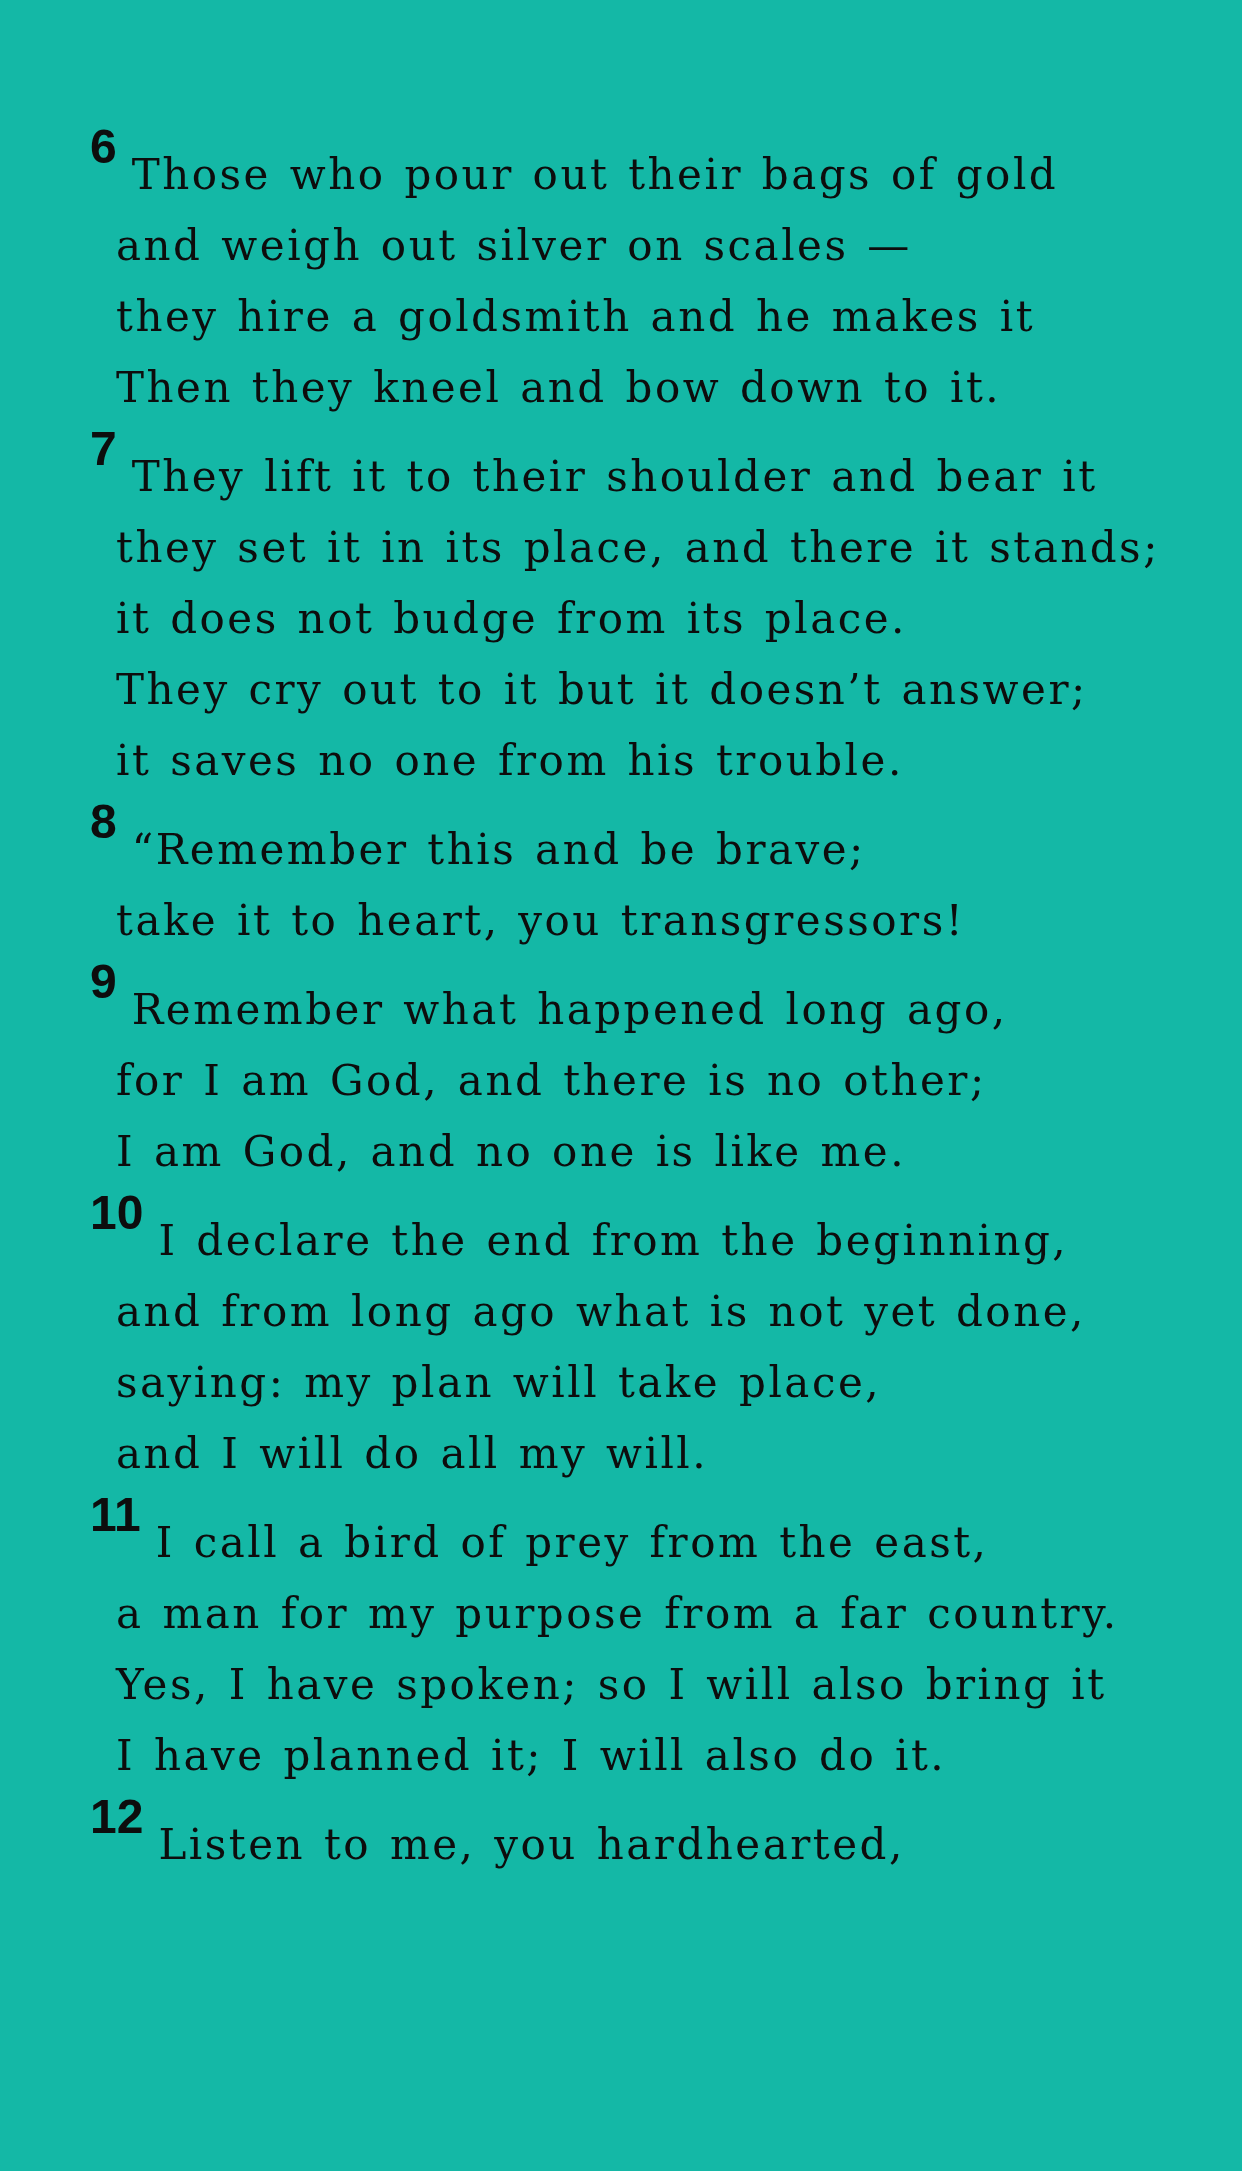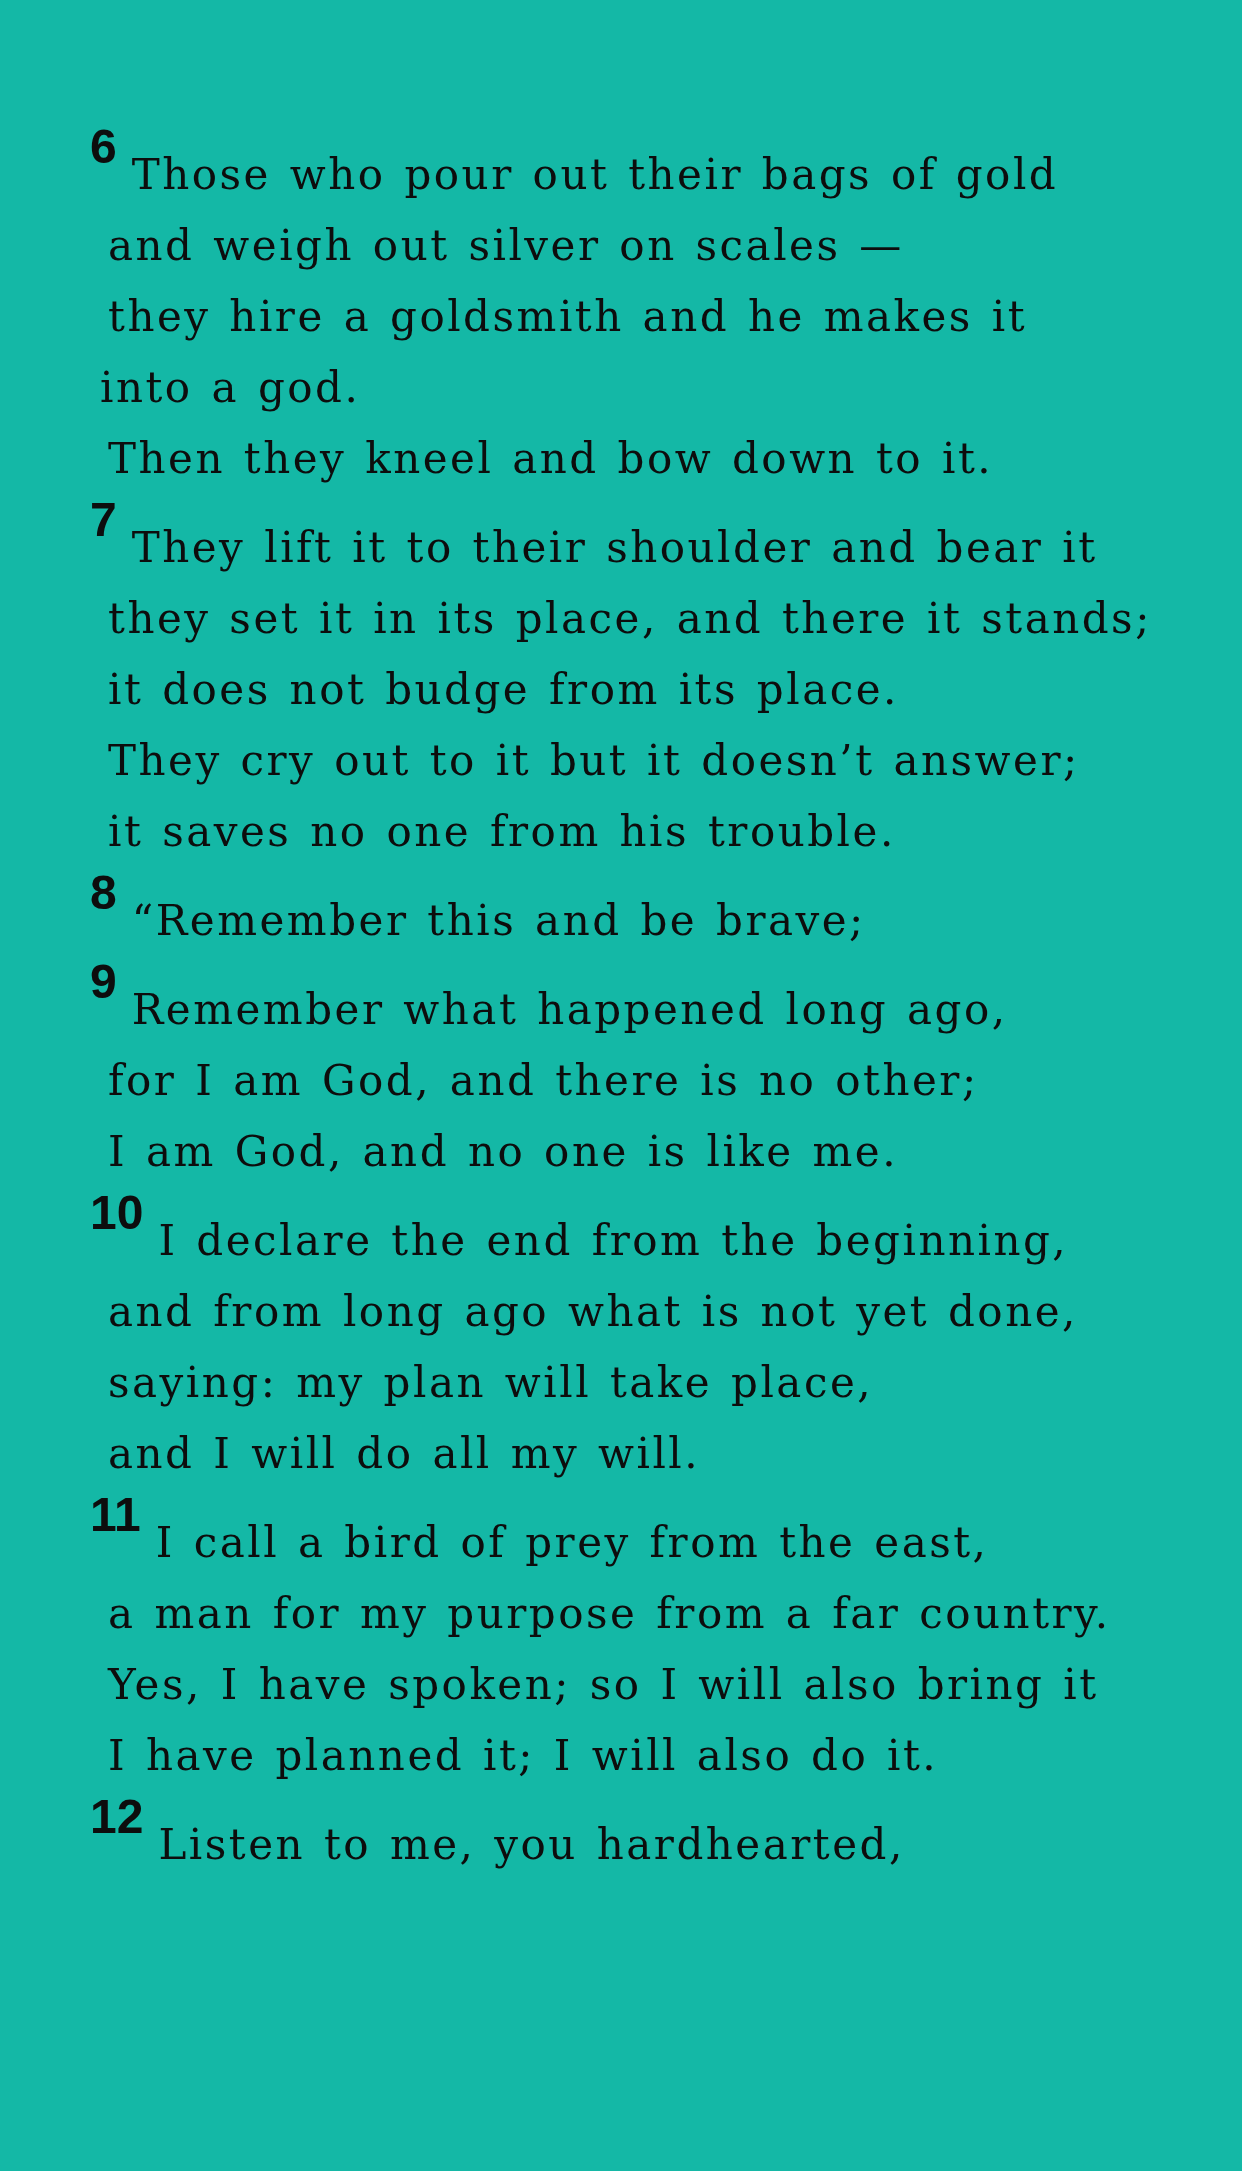--- a/index.html
+++ b/index.html
@@ -18,21 +18,21 @@
     color: #0d0d0d;
     font-family: "DejaVu Serif", "Liberation Serif", serif;
     font-size: 42px;
     line-height: 71px;
     letter-spacing: 2.5px;
     word-spacing: 3px;
   }
   .line {
     white-space: nowrap;
   }
-  .line.norm { padding-left: 108px; }
+  .line.norm { padding-left: 76px; margin-left: 40px; }
   .line.hang { padding-left: 100px; }
   .line.vs   { padding-left: 90px; margin-top: 18px; }
   .vnum {
     font-family: "Liberation Sans", "DejaVu Sans", sans-serif;
     font-weight: bold;
     font-size: 48px;
     line-height: 0;
     letter-spacing: 0;
     word-spacing: normal;
     position: relative;
@@ -40,28 +40,28 @@
     margin-right: 15px;
   }
 </style>
 </head>
 <body>
 
 <main class="passage">
     <div class="line vs"><span class="vnum">6</span><span>Those who pour out their bags of gold</span></div>
     <div class="line norm"><span>and weigh out silver on scales —</span></div>
     <div class="line norm"><span>they hire a goldsmith and he makes it</span></div>
-    <div class="line hang"><span>into a god.</span></div>
     <div class="line norm"><span>Then they kneel and bow down to it.</span></div>
     <div class="line vs"><span class="vnum">7</span><span>They lift it to their shoulder and bear it</span></div>
     <div class="line norm"><span>they set it in its place, and there it stands;</span></div>
     <div class="line norm"><span>it does not budge from its place.</span></div>
     <div class="line norm"><span>They cry out to it but it doesn’t answer;</span></div>
     <div class="line norm"><span>it saves no one from his trouble.</span></div>
     <div class="line vs"><span class="vnum">8</span><span>“Remember this and be brave;</span></div>
+    <div class="line norm"><span>take it to heart, you transgressors!</span></div>
     <div class="line vs"><span class="vnum">9</span><span>Remember what happened long ago,</span></div>
     <div class="line norm"><span>for I am God, and there is no other;</span></div>
     <div class="line norm"><span>I am God, and no one is like me.</span></div>
     <div class="line vs"><span class="vnum">10</span><span>I declare the end from the beginning,</span></div>
     <div class="line norm"><span>and from long ago what is not yet done,</span></div>
     <div class="line norm"><span>saying: my plan will take place,</span></div>
     <div class="line norm"><span>and I will do all my will.</span></div>
     <div class="line vs"><span class="vnum">11</span><span>I call a bird of prey from the east,</span></div>
     <div class="line norm"><span>a man for my purpose from a far country.</span></div>
     <div class="line norm"><span>Yes, I have spoken; so I will also bring it</span></div>

